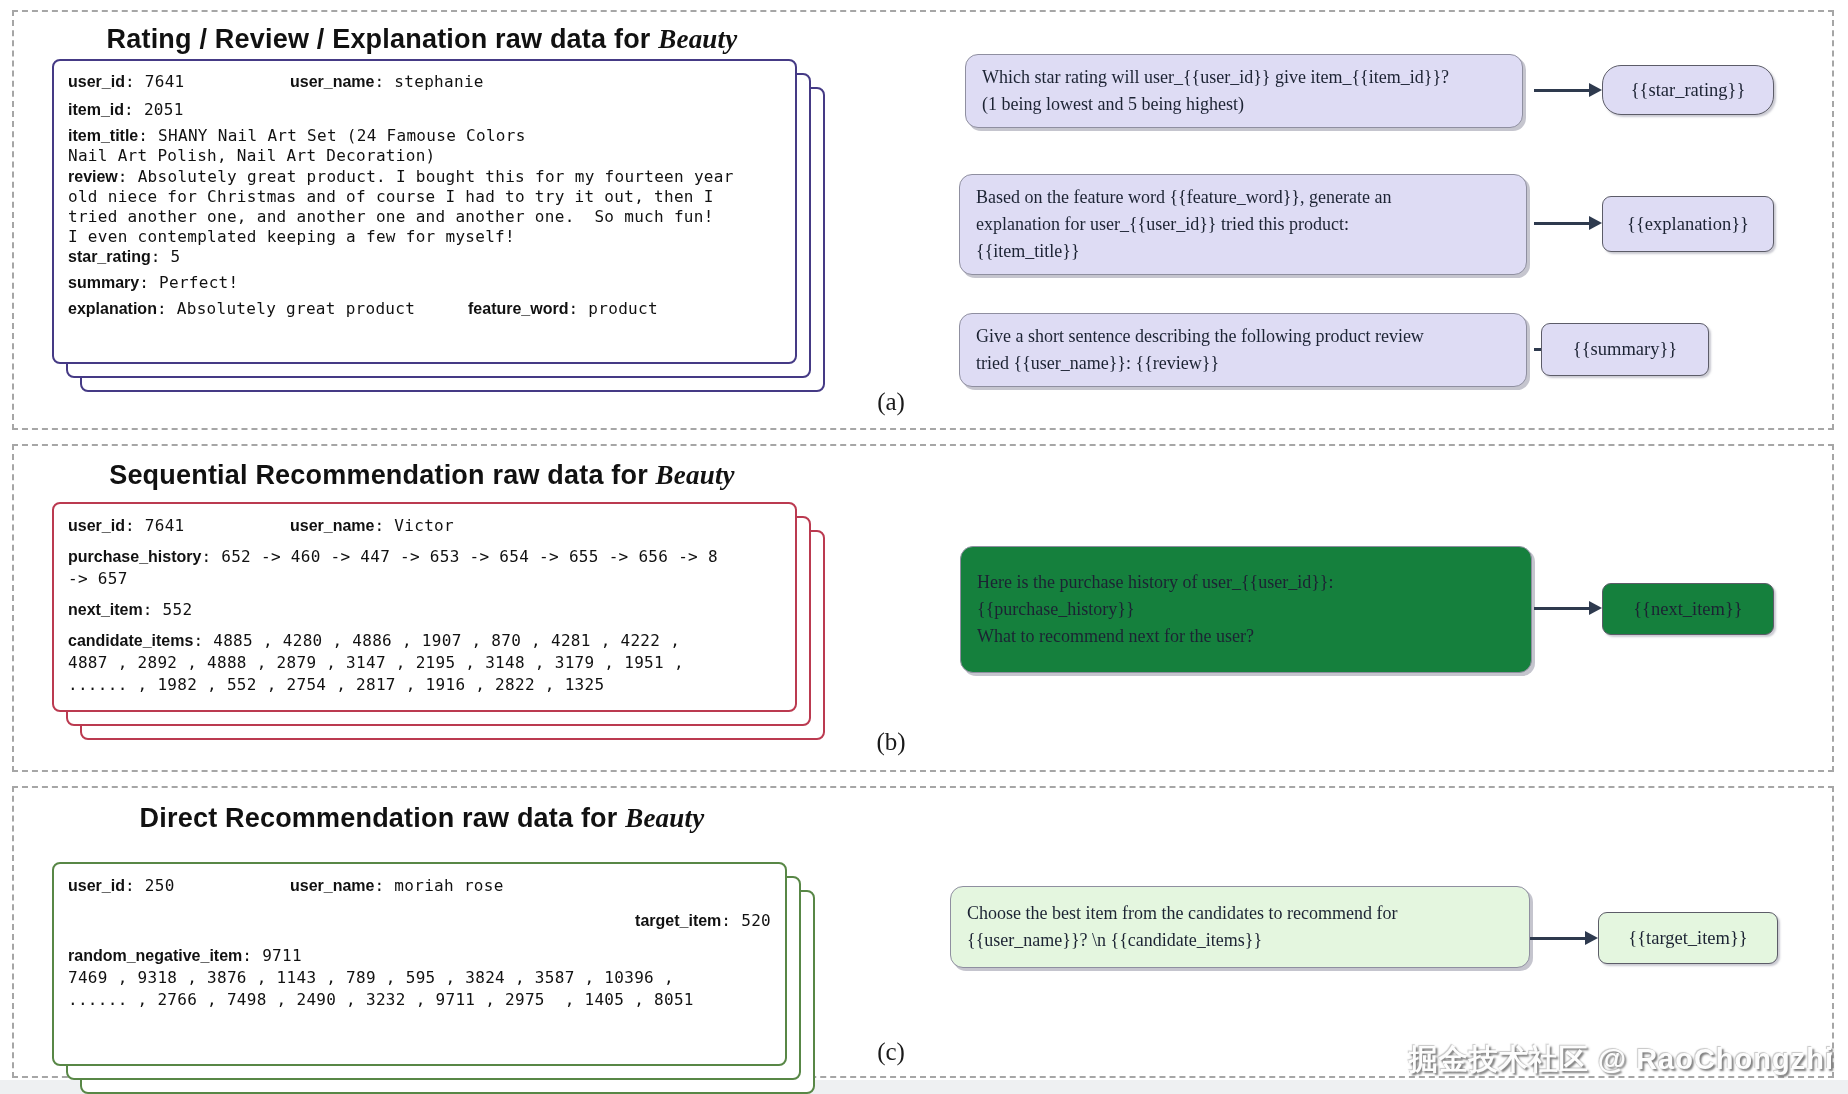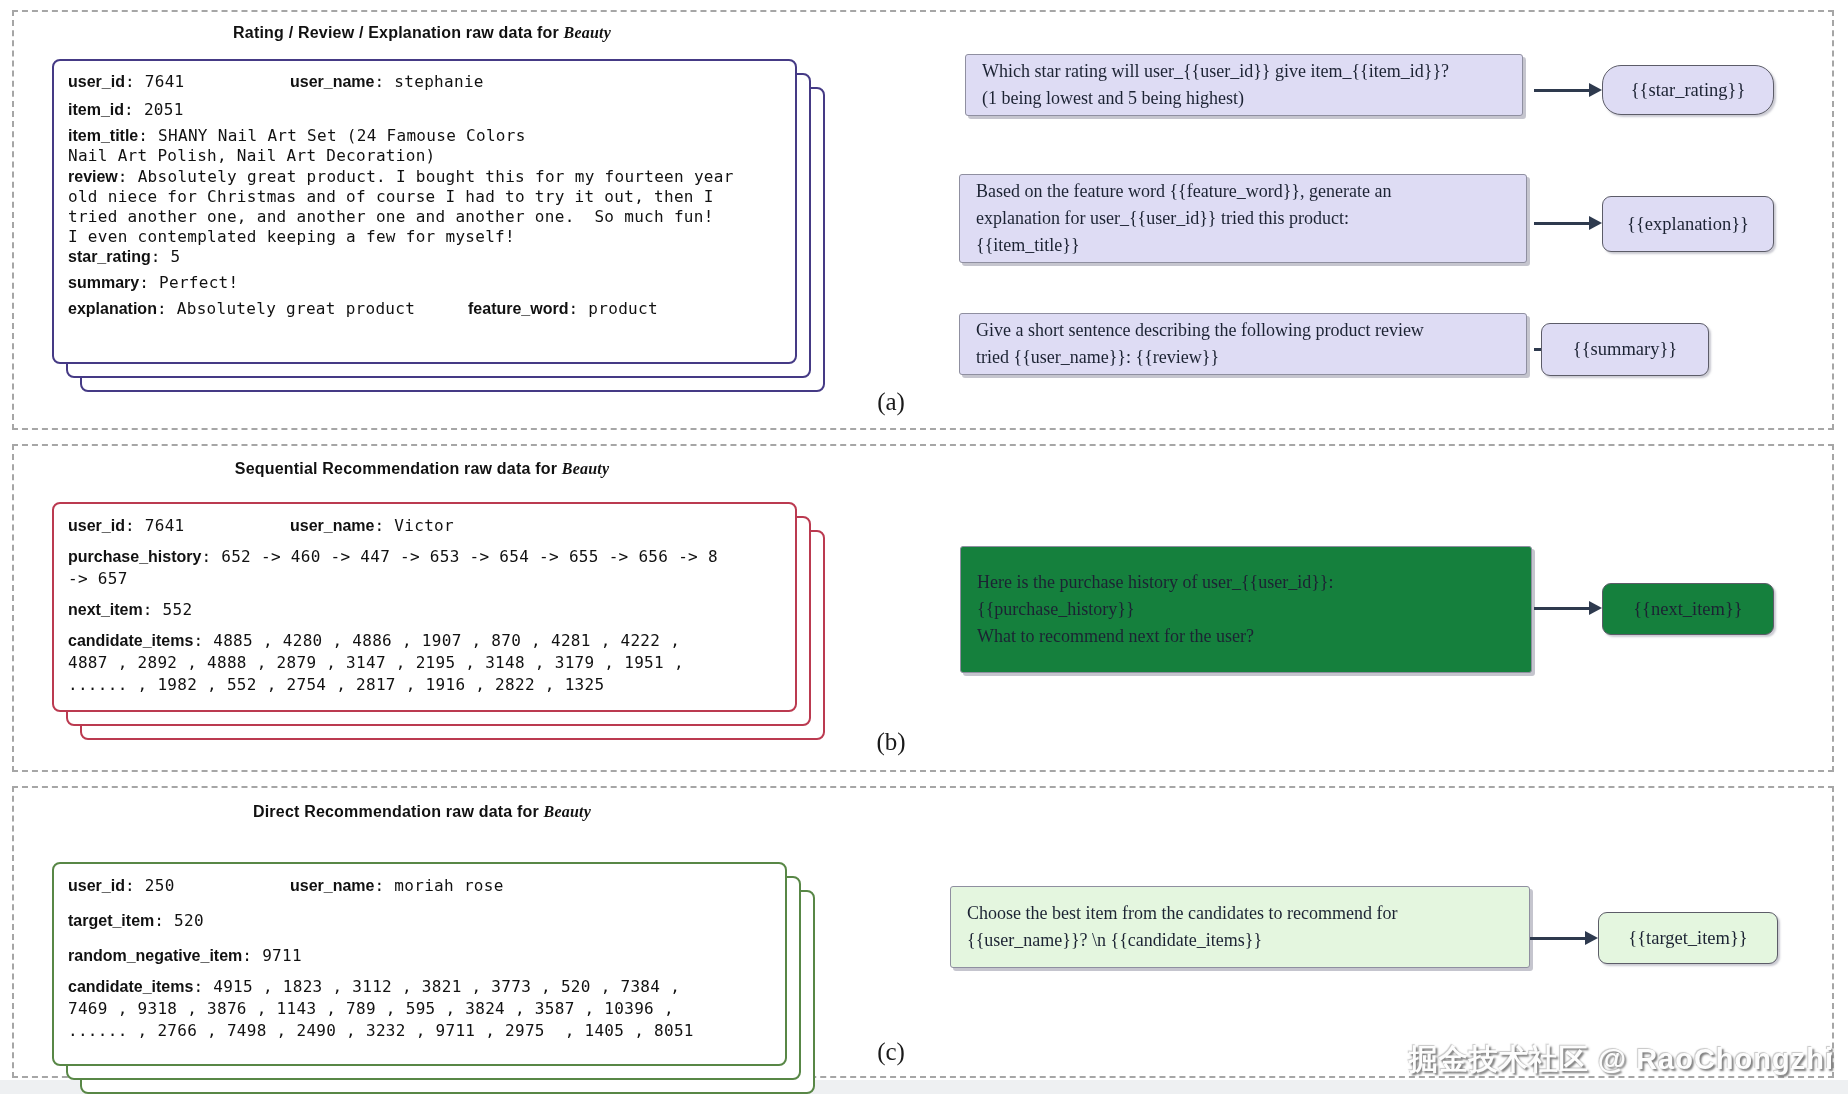--- a/index.html
+++ b/index.html
@@ -6,21 +6,21 @@
   #page{position:relative;width:1848px;height:1094px;background:#ffffff;overflow:hidden;
         font-family:"Liberation Sans",sans-serif;}
   #bottom-strip{position:absolute;left:0;top:1080px;width:1848px;height:14px;background:#eef0f2;}
 
   .section{position:absolute;left:12px;width:1822px;border:2px dashed #a6a6a6;background:#ffffff;box-sizing:border-box;}
   #sec-a{top:10px;height:420px;}
   #sec-b{top:444px;height:328px;}
   #sec-c{top:786px;height:292px;}
 
   .sec-title{position:absolute;left:28px;width:760px;text-align:center;
-             font-size:16px;font-weight:bold;color:#111;letter-spacing:.2px;}
+             font-size:27px;font-weight:bold;color:#111;letter-spacing:.2px;}
   #sec-a .sec-title{top:12px;}
   #sec-b .sec-title{top:14px;}
   #sec-c .sec-title{top:15px;}
   .title-domain{font-family:"Liberation Serif",serif;font-style:italic;font-weight:bold;}
 
   
   .card-stack{position:absolute;}
   .card-layer{position:absolute;background:#fff;border-radius:8px;box-sizing:border-box;}
   .layer2{left:14px;top:14px;z-index:2;}
   .layer3{left:28px;top:28px;z-index:1;}
@@ -42,22 +42,22 @@
   .pair{display:inline-block;}
   .k{font-family:"Liberation Sans",sans-serif;font-weight:bold;font-size:16px;}
   .v{font-family:"DejaVu Sans Mono",monospace;font-size:16px;letter-spacing:.3px;}
 
   .panel-label{position:absolute;width:70px;text-align:center;
                font-family:"Liberation Serif",serif;font-size:25px;color:#1a1a1a;}
   #sec-a .panel-label{left:842px;top:376px;}
   #sec-b .panel-label{left:842px;top:282px;}
   #sec-c .panel-label{left:842px;top:250px;}
 
-  .prompt-box{position:absolute;box-sizing:border-box;border:1.5px solid #8f8fa0;border-radius:3px;
-              padding:3px 16px;font-family:"Liberation Serif",serif;font-size:18px;color:#1c2333;
+  .prompt-box{position:absolute;box-sizing:border-box;border:1.5px solid #8f8fa0;border-radius:13px;
+              padding:9px 16px;font-family:"Liberation Serif",serif;font-size:18px;color:#1c2333;
               box-shadow:3px 3px 0 rgba(150,150,165,.55);}
   .pline{line-height:27px;white-space:pre;}
   .fill-a{background:#dedcf4;}
   .fill-b{background:#15803d;}
   .fill-c{background:#e4f6df;}
 
   .arrow{position:absolute;width:56px;height:3px;background:#2e3a4e;}
   .arrow::after{content:"";position:absolute;right:-12px;top:-6px;width:0;height:0;
                 border-left:13px solid #2e3a4e;border-top:7.5px solid transparent;border-bottom:7.5px solid transparent;}
 
@@ -166,23 +166,22 @@
     <div class="output-box fill-b" id="b-out-1">{{next_item}}</div>
   </div>
 
   <div class="section" id="sec-c">
     <div class="sec-title"><span>Direct Recommendation raw data for </span><span class="title-domain">Beauty</span></div>
     <div class="card-stack">
       <div class="card-layer layer3 c-accent"></div>
       <div class="card-layer layer2 c-accent"></div>
       <div class="raw-card c-accent">
           <div class="cline"><span class="pair" style="min-width: 222px;"><span class="k">user_id</span><span class="v">: 250</span></span><span><span class="k">user_name</span><span class="v">: moriah rose</span></span></div>
-          <div class="cline" style="margin-top: 13px;"><span><span class="k">target_item</span><span class="v">: 520</span></span></div>
+          <div class="cline" style="margin-top: 13px; text-align: right;"><span><span class="k">target_item</span><span class="v">: 520</span></span></div>
           <div class="cline" style="margin-top: 13px;"><span><span class="k">random_negative_item</span><span class="v">: 9711</span></span></div>
-          <div class="cline" style="margin-top: 9px;"><span><span class="k">candidate_items</span><span class="v">: 4915 , 1823 , 3112 , 3821 , 3773 , 520 , 7384 ,</span></span></div>
           <div class="cline"><span><span class="v">7469 , 9318 , 3876 , 1143 , 789 , 595 , 3824 , 3587 , 10396 ,</span></span></div>
           <div class="cline"><span><span class="v">...... , 2766 , 7498 , 2490 , 3232 , 9711 , 2975  , 1405 , 8051</span></span></div>
         </div>
     </div>
     <div class="panel-label">(c)</div>
 
     <div class="prompt-box fill-c" id="c-box-1">
         <div class="pline">Choose the best item from the candidates to recommend for</div>
         <div class="pline">{{user_name}}? \n {{candidate_items}}</div>
       </div>

